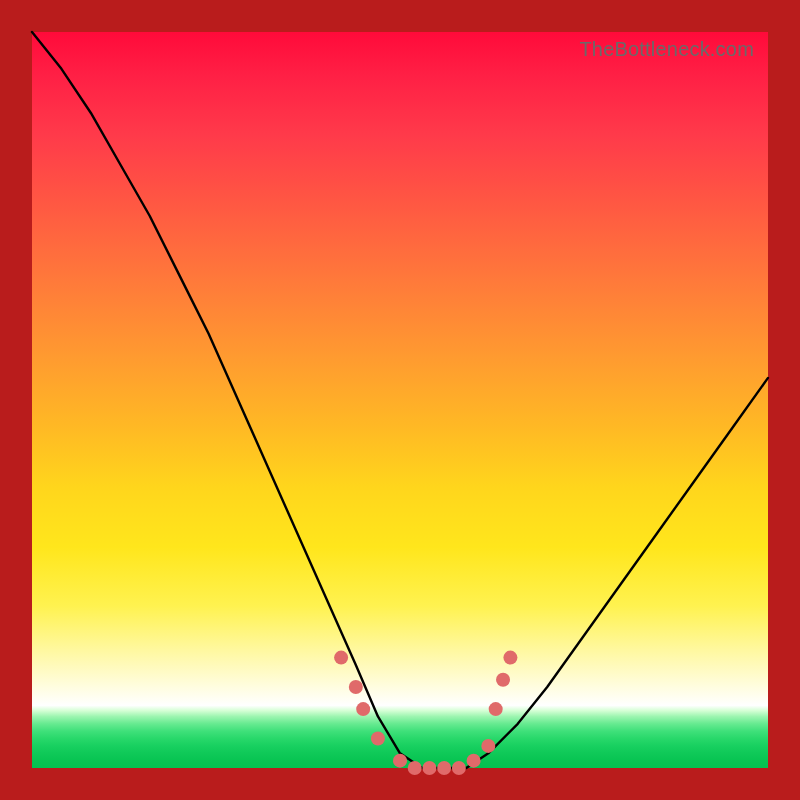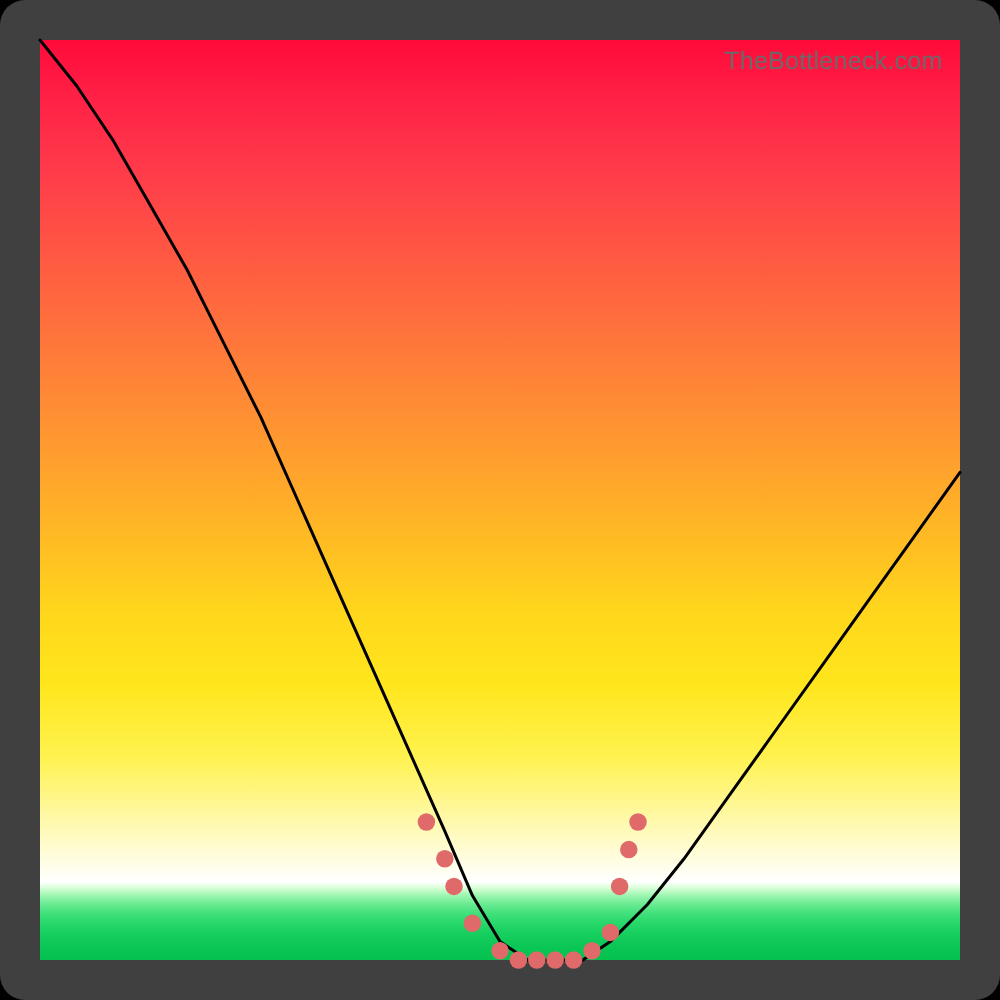--- a/index.html
+++ b/index.html
@@ -8,22 +8,21 @@
     width: 800px;
     height: 800px;
     overflow: hidden;
     background: #000;
     font-family: Arial, Helvetica, sans-serif;
   }
   .frame {
     position: relative;
     width: 800px;
     height: 800px;
-    background: #404040;
-    border-radius: 20px;
+    background: #b91c1c;
   }
   
   .plot-area {
     position: absolute;
     left: 32px;
     top: 32px;
     width: 736px;   
     height: 736px;
     
     background: linear-gradient(

